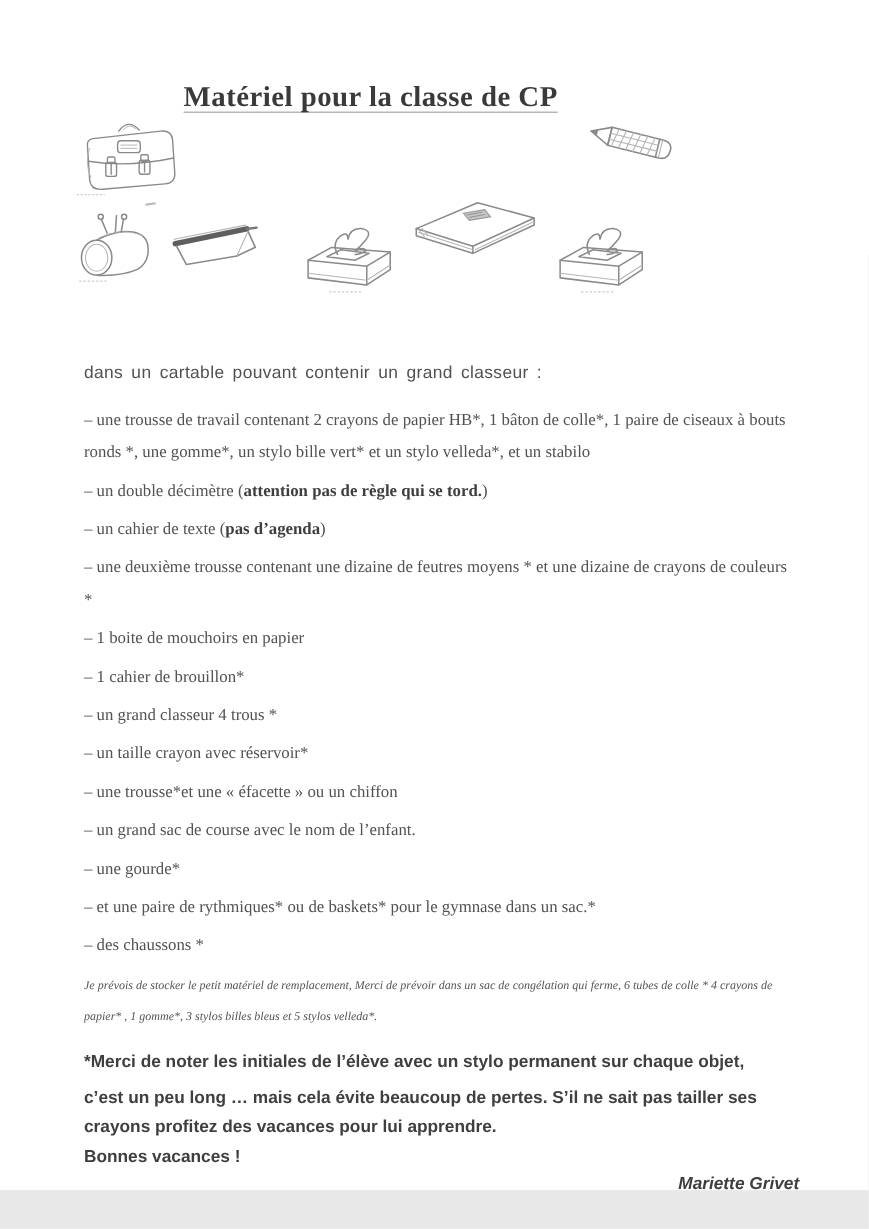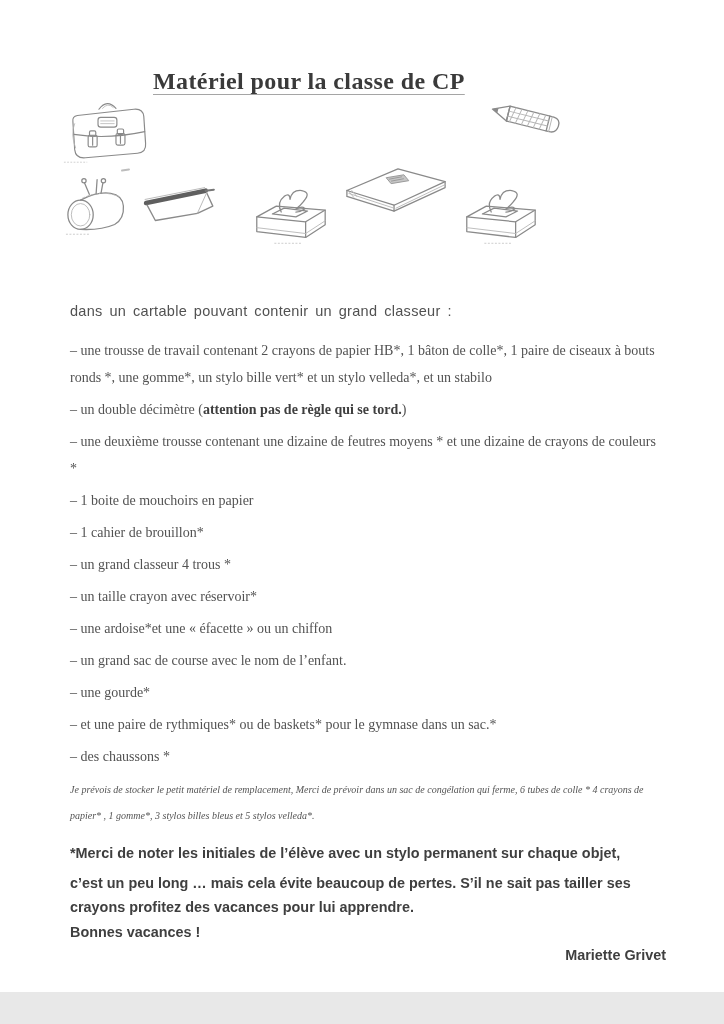--- a/index.html
+++ b/index.html
@@ -30,21 +30,21 @@
   .item{margin:0 0 5px 0;font-size:14px;line-height:27px;color:#525252;}
   .item strong{font-weight:700;color:#3e3e3e;}
   .note{margin:7px 0 2px 0;font-style:italic;font-size:10px;line-height:26px;color:#545454;}
   .fp{
     font-family:"Liberation Sans",sans-serif;font-weight:700;
     font-size:14.4px;line-height:24px;color:#3f3f3f;margin:0;
   }
   .p1{margin-top:12px;}
   .p2{margin-top:6px;}
   .p3{margin-top:1px;}
-  .signature{margin-top:0;text-align:right;line-height:22px;}
+  .signature{margin-top:0;text-align:right;line-height:22px;font-style:italic;}
 </style>
 </head>
 <body>
 
 <div class="page">
 
   <h1 class="title">Matériel pour la classe de CP</h1>
 
   <div class="art" style="left:60px;top:94px;width:94px;height:70px;">
     <svg viewBox="0 0 100 78" aria-hidden="true">
@@ -140,26 +140,27 @@
     </svg>
   </div>
 
   <div class="smudge"></div>
 
   <div class="content">
     <p class="intro">dans un cartable pouvant contenir un grand classeur :</p>
 
     <p class="item"><span>– une trousse de travail contenant 2 crayons de papier HB*, 1 bâton de colle*, 1 paire de ciseaux à bouts ronds *, une gomme*,  un stylo bille vert* et un stylo velleda*, et un stabilo</span><strong></strong><span></span></p>
     <p class="item"><span>– un double décimètre (</span><strong>attention pas de règle qui se tord.</strong><span>)</span></p>
+    <p class="item"><span>– un cahier de texte (</span><strong>pas d’agenda</strong><span>)</span></p>
     <p class="item"><span>– une deuxième trousse contenant une dizaine de feutres moyens * et une dizaine de crayons de couleurs *</span><strong></strong><span></span></p>
     <p class="item"><span>– 1 boite de mouchoirs en papier</span></p>
     <p class="item"><span>– 1 cahier de brouillon*</span></p>
     <p class="item"><span>– un grand classeur 4 trous *</span></p>
     <p class="item"><span>– un taille crayon avec réservoir*</span></p>
-    <p class="item"><span>– une ardoise*et une « éfacette » ou un chiffon</span></p>
+    <p class="item"><span>– une trousse*et une « éfacette » ou un chiffon</span></p>
     <p class="item"><span>– un grand sac de course avec le nom de l’enfant.</span></p>
     <p class="item"><span>– une gourde*</span></p>
     <p class="item"><span>– et une paire de rythmiques* ou de baskets* pour le gymnase dans un sac.*</span></p>
     <p class="item"><span>– des chaussons *</span></p>
 
     <p class="note">Je prévois de stocker  le petit matériel de remplacement, Merci de prévoir dans un sac de congélation qui ferme, 6  tubes de colle * 4 crayons de papier* ,  1 gomme*, 3 stylos billes bleus et 5 stylos velleda*.</p>
 
     <p class="fp p1">*Merci de noter les initiales de l’élève avec un stylo permanent sur chaque objet,</p>
     <p class="fp p2">c’est un peu long … mais cela évite beaucoup de pertes. S’il ne sait pas tailler ses crayons profitez des vacances pour lui apprendre.</p>
     <p class="fp p3">Bonnes vacances !</p>

